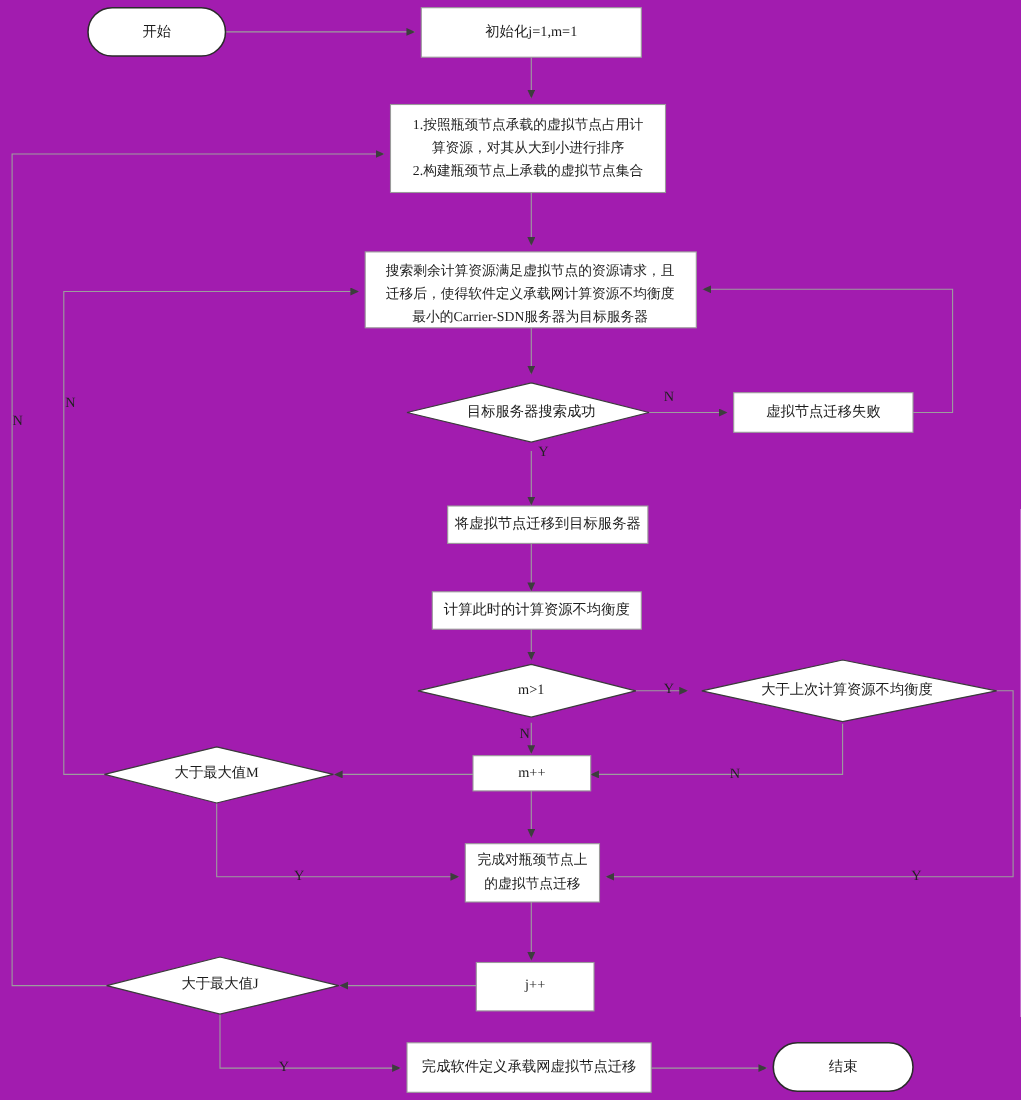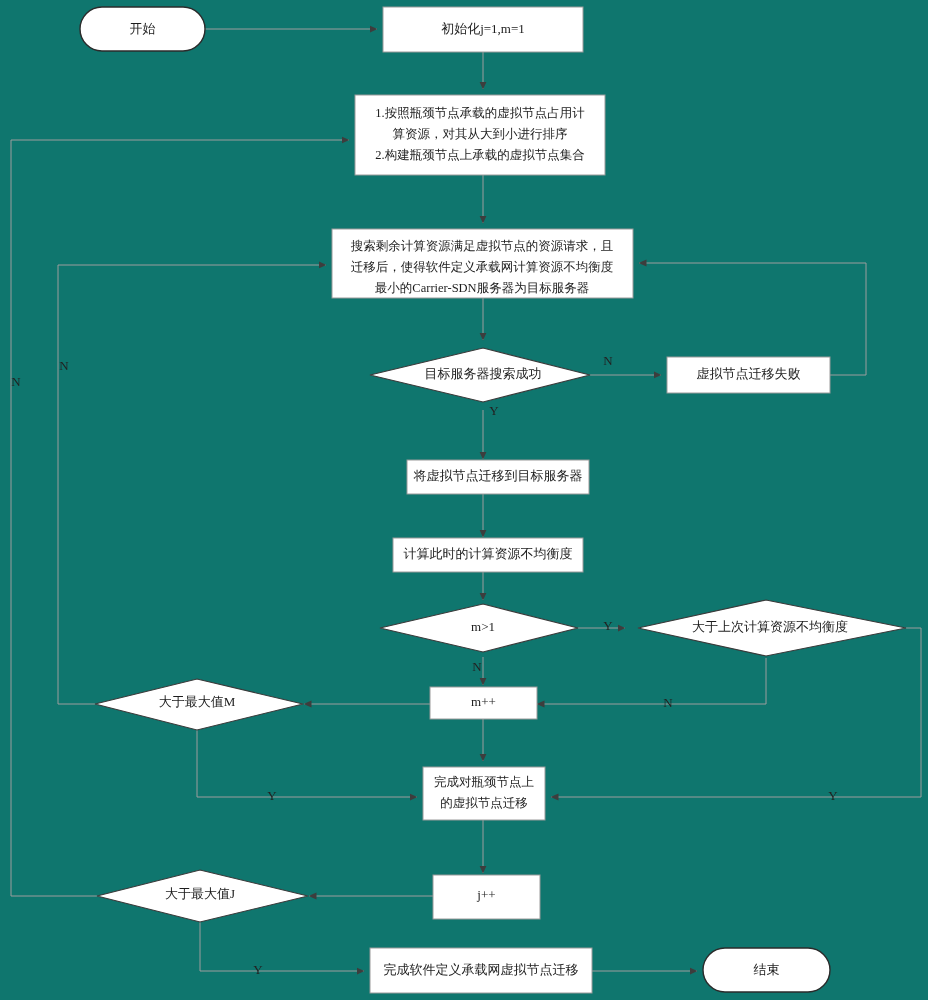--- a/index.html
+++ b/index.html
@@ -1,17 +1,17 @@
 <!DOCTYPE html>
 <html><head>
 <meta charset="utf-8">
 <style>
   html,body{margin:0;padding:0;background:#ffffff;}
   body{font-family:"Liberation Serif","DejaVu Serif",serif;}
-  #canvas-wrap{position:relative;width:928px;height:1000px;overflow:hidden;background:#0f766e;}
+  #canvas-wrap{position:relative;width:928px;height:1000px;overflow:hidden;background:#a21caf;}
   svg{display:block;}
   .node-rect{fill:#ffffff;stroke:#9a9a9a;stroke-width:1;}
   .node-diamond{fill:#ffffff;stroke:#3a3a3a;stroke-width:1.1;}
   .node-oval{fill:#ffffff;stroke:#2b2b2b;stroke-width:1.4;}
   .conn{fill:none;stroke:#9d9d9d;stroke-width:1;}
   .nodetext{font-family:"Liberation Serif","DejaVu Serif",serif;font-size:13px;fill:#1c1c1c;text-anchor:middle;dominant-baseline:middle;}
   .nodetext-sm{font-size:12.5px;}
   .edgelabel{font-family:"Liberation Serif","DejaVu Serif",serif;font-size:13px;fill:#222;text-anchor:middle;dominant-baseline:middle;}
 </style>
 </head>

